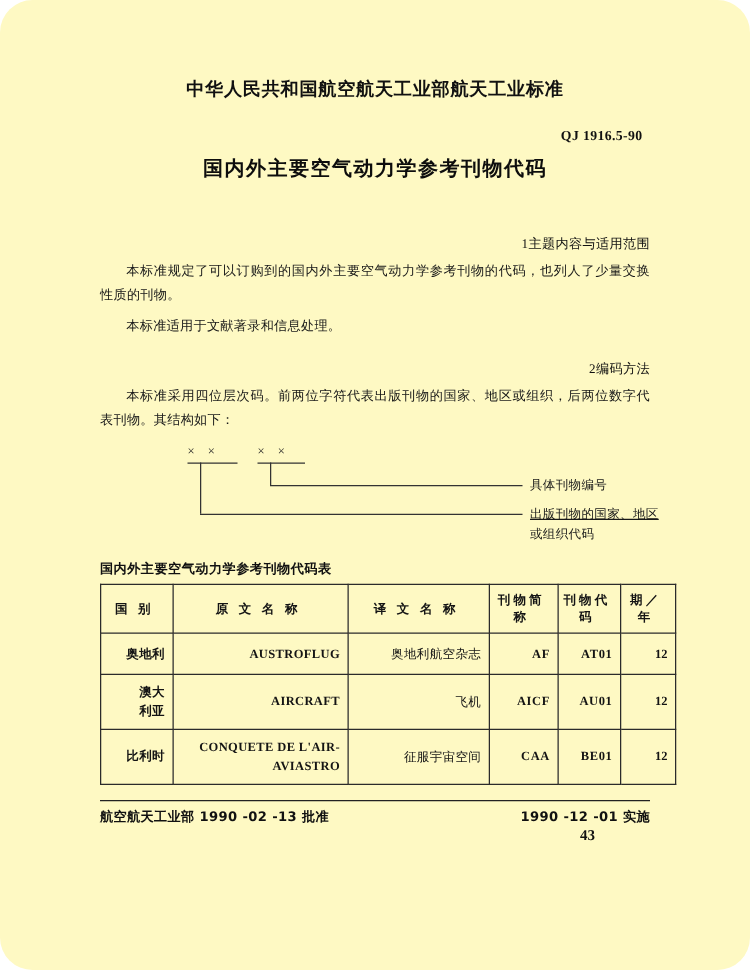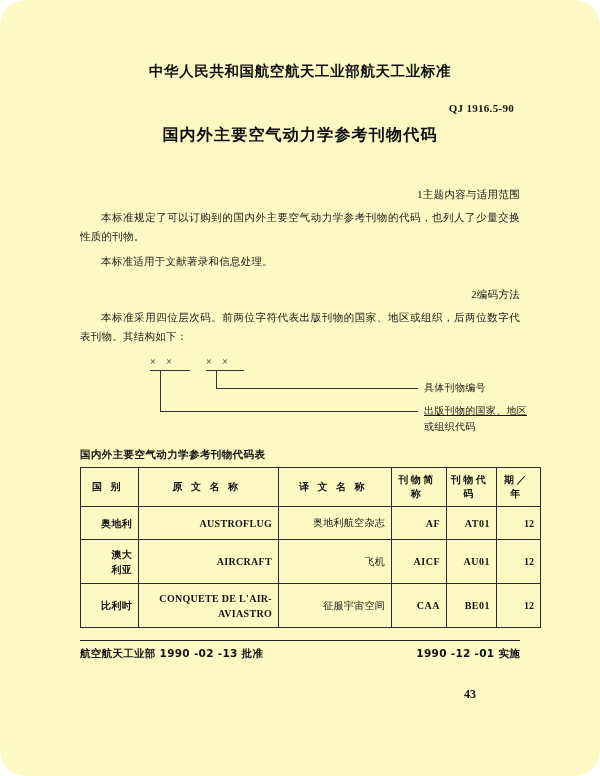--- a/index.html
+++ b/index.html
@@ -230,21 +230,20 @@
     font-size: 10.5px;
     font-weight: bold;
     letter-spacing: 0.3px;
     color: #111;
     gap: 40px;
   }
   .footer-row .seg {
     font-family: "DejaVu Sans", "Liberation Sans", sans-serif;
   }
   .page-number {
-    margin-top: 26px;
     text-align: right;
     padding-right: 44px;
     font-family: "Liberation Serif", "DejaVu Serif", serif;
     font-size: 12px;
     font-weight: bold;
     color: #111;
   }
 </style>
 </head>
 <body>

